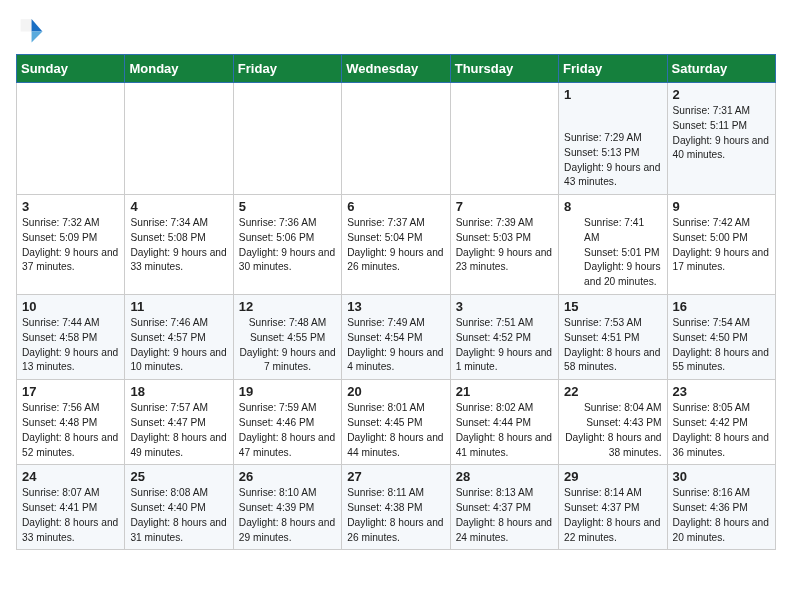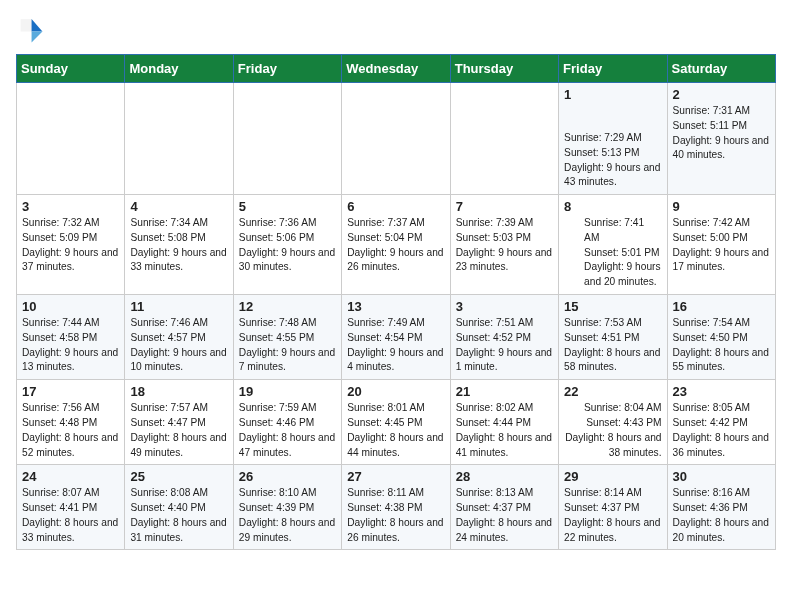--- a/index.html
+++ b/index.html
@@ -200,21 +200,21 @@
 Daylight: 9 hours and 13 minutes.</div>
           </td>
           <td>
             <span class="day-num">11</span>
             <div class="cell-text" style="white-space: pre-line;">Sunrise: 7:46 AM
 Sunset: 4:57 PM
 Daylight: 9 hours and 10 minutes.</div>
           </td>
           <td>
             <span class="day-num">12</span>
-            <div class="cell-text" style="white-space: pre-line;">Sunrise: 7:48 AM
+            <div class="cell-text" style="white-space: pre-line; text-align: center;">Sunrise: 7:48 AM
 Sunset: 4:55 PM
 Daylight: 9 hours and 7 minutes.</div>
           </td>
           <td>
             <span class="day-num">13</span>
             <div class="cell-text" style="white-space: pre-line;">Sunrise: 7:49 AM
 Sunset: 4:54 PM
 Daylight: 9 hours and 4 minutes.</div>
           </td>
           <td>

